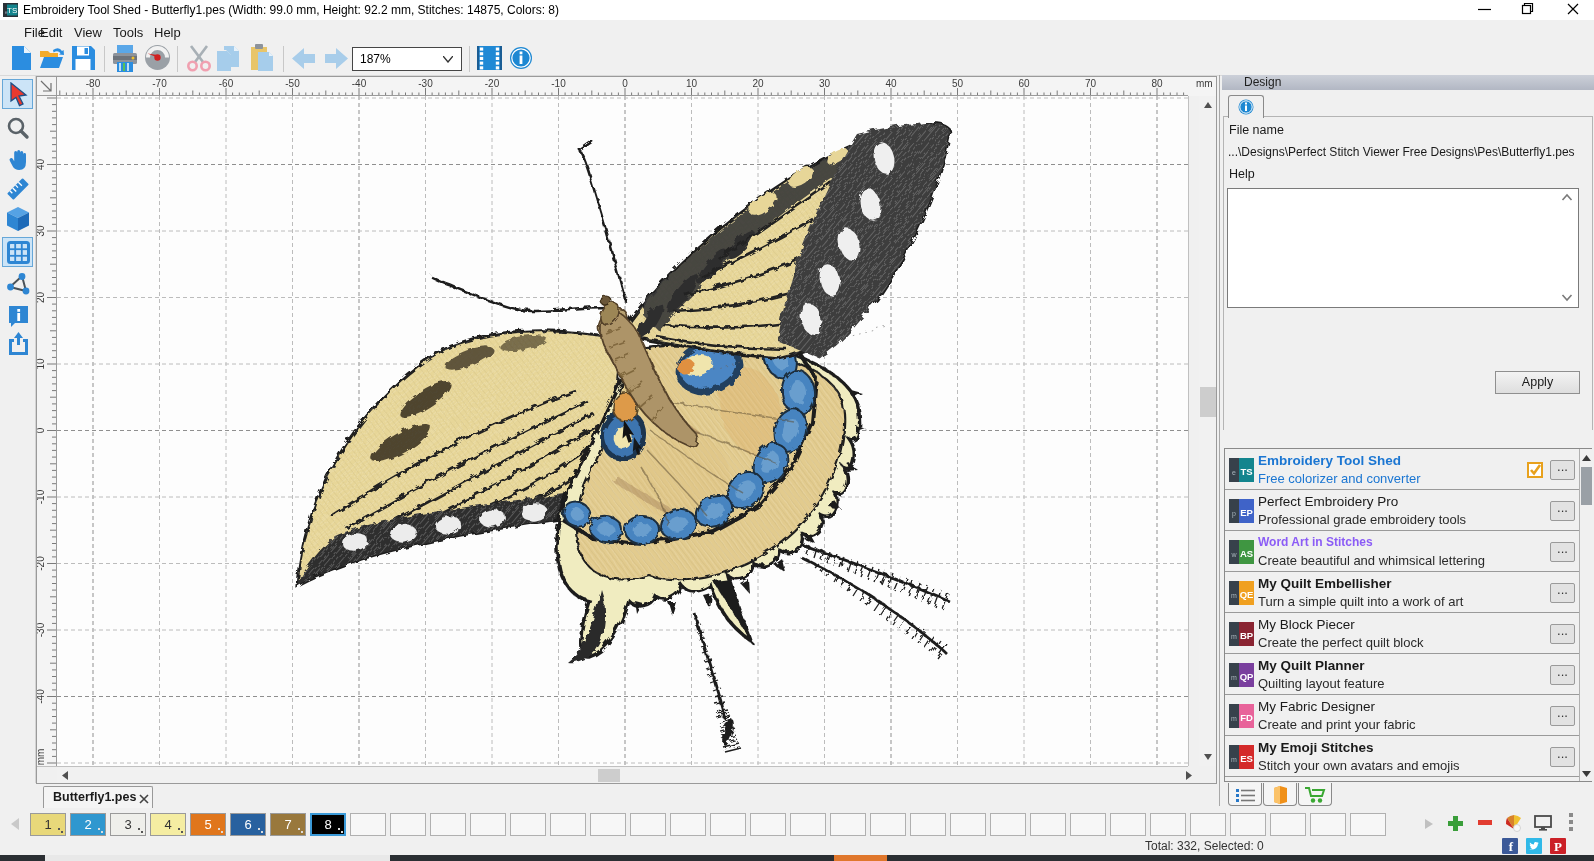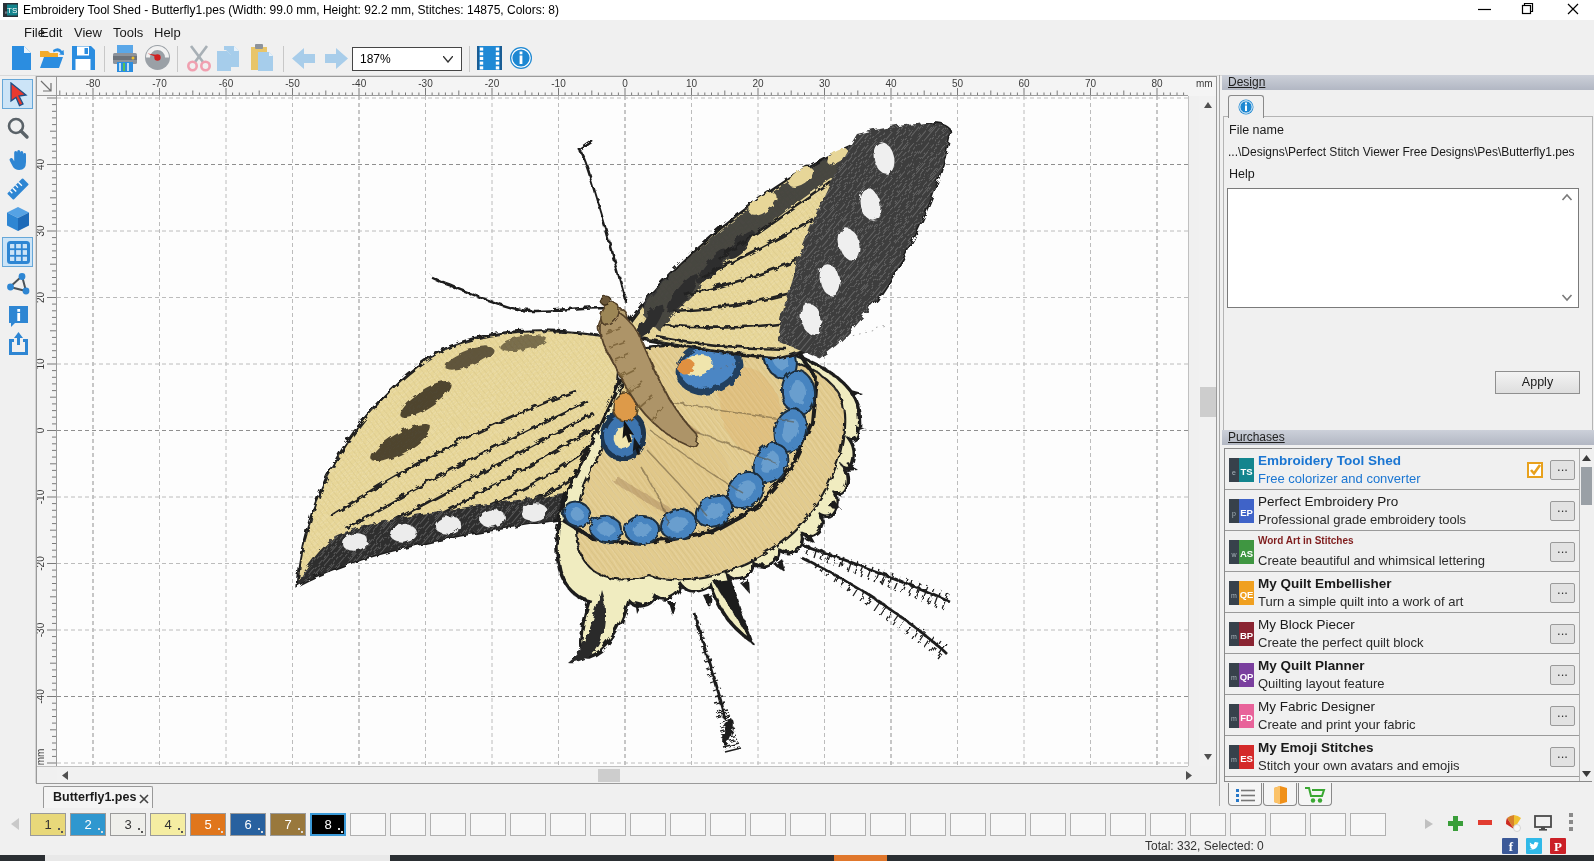--- a/index.html
+++ b/index.html
@@ -10,21 +10,21 @@
 #menubar{left:0;top:20px;width:1594px;height:22px;background:#f0f0f0;}
 .menuitem{position:absolute;top:25px;font-size:13px;color:#1a1a1a;}
 #toolbar{left:0;top:42px;width:1594px;height:34px;background:#f0f0f0;border-bottom:1px solid #d9d9d9;}
 .tsep{position:absolute;top:4px;width:1px;height:26px;background:#c8c8c8;}
 #zoombox{left:352px;top:5px;width:110px;height:24px;background:#fff;border:1px solid #464646;font-size:12px;color:#000;line-height:22px;padding-left:7px;}
 #lefttools{left:0;top:76px;width:36px;height:707px;background:#f0f0f0;border-right:1px solid #d4d4d4;}
 .ltbtn{position:absolute;left:2px;width:31px;height:30px;}
 .ltsel{background:#cce4f7;border:1px solid #66a7d8;}
 #rpanel{left:1222px;top:75px;width:372px;height:731px;background:#f0f0f0;}
 .phead{position:absolute;left:0;width:372px;height:15px;
-background:linear-gradient(#ccd0d9,#b2b7c3);font-size:12px;color:#1f1f1f;padding-left:6px;line-height:15px;text-decoration:underline;}
+background:linear-gradient(#ccd0d9,#b2b7c3);font-size:12px;color:#1f1f1f;padding-left:22px;line-height:15px;}
 #bottombar{left:0;top:806px;width:1594px;height:55px;background:#f0f0f0;}
 .pcell{position:absolute;top:813px;width:36px;height:23px;border:1px solid #9a9a9a;font-size:13px;text-align:center;line-height:21px;}
 .butt{background:linear-gradient(#f3f3f3,#dedede);border:1px solid #8f8f8f;}
 </style></head>
 <body>
 <div class="abs" id="titlebar"></div>
 <svg class="abs" style="left:3px;top:3px" width="17" height="15">
     <rect x="0" y="0" width="15" height="14" fill="#2a3137"></rect>
     <rect x="4" y="1.5" width="10.5" height="11" fill="#13858e"></rect>
     <text x="9.2" y="10" font-size="8" fill="#fff" text-anchor="middle" font-family="Liberation Sans">TS</text>
@@ -778,21 +778,20 @@
     </svg>
     <div class="abs" style="left:7px;top:48px;font-size:12.5px;color:#1a1a1a">File name</div>
     <div class="abs" style="left:6px;top:70px;font-size:12px;color:#1a1a1a">...\Designs\Perfect Stitch Viewer Free Designs\Pes\Butterfly1.pes</div>
     <div class="abs" style="left:7px;top:92px;font-size:12.5px;color:#1a1a1a">Help</div>
     <div class="abs" style="left:5px;top:113px;width:352px;height:120px;background:#fff;border:1px solid #7a7a7a"></div>
     <svg class="abs" style="left:338px;top:117px" width="14" height="112">
       <path d="M 2.5 8 L 7 3 L 11.5 8" fill="none" stroke="#7a7a7a" stroke-width="1.6"></path>
       <path d="M 2.5 103 L 7 108 L 11.5 103" fill="none" stroke="#7a7a7a" stroke-width="1.6"></path>
     </svg>
     <div class="abs butt" style="left:273px;top:296px;width:85px;height:23px;font-size:12.5px;color:#1a1a1a;text-align:center;line-height:21px">Apply</div>
-    <div class="phead" style="top:355px">Purchases</div>
   </div>
 <div class="abs" style="left:1224px;top:448px;width:368px;height:334px;border:1px solid #8a8a8a;background:#f0f0f0;overflow:hidden"></div>
 <div class="abs" style="left:1225px;top:489px;width:355px;height:1px;background:#9a9a9a"></div>
 <svg class="abs" style="left:1229px;top:458px" width="25" height="24">
     <rect width="10" height="24" fill="#37414b"></rect>
     <rect x="10" width="15" height="24" fill="#13858e"></rect>
     <text x="5" y="17" font-size="7" fill="#aab6bd" text-anchor="middle">e</text>
     <text x="17.5" y="16.5" font-size="9.5" fill="#fff" text-anchor="middle" font-weight="bold">TS</text>
   </svg>
 <div class="abs" style="left:1258px;top:453px;font-size:13.5px;font-weight:bold;color:#1b76d2">Embroidery Tool Shed</div>
@@ -812,21 +811,21 @@
 <div class="abs" style="left:1258px;top:494px;font-size:13.5px;font-weight:normal;color:#1a1a1a">Perfect Embroidery Pro</div>
 <div class="abs" style="left:1258px;top:512px;font-size:13px;color:#2a2a2a">Professional grade embroidery tools</div>
 <div class="abs" style="left:1550px;top:501px;width:25px;height:20px;background:#e2e2e2;border:1px solid #9a9a9a;border-radius:2px;text-align:center;line-height:12px;font-size:13px;color:#333">...</div>
 <div class="abs" style="left:1225px;top:571px;width:355px;height:1px;background:#9a9a9a"></div>
 <svg class="abs" style="left:1229px;top:540px" width="25" height="24">
     <rect width="10" height="24" fill="#37414b"></rect>
     <rect x="10" width="15" height="24" fill="#3f9641"></rect>
     <text x="5" y="17" font-size="7" fill="#aab6bd" text-anchor="middle">w</text>
     <text x="17.5" y="16.5" font-size="9.5" fill="#fff" text-anchor="middle" font-weight="bold">AS</text>
   </svg>
-<div class="abs" style="left:1258px;top:535px;font-size:10px;font-weight:bold;color:#7f1d1d">Word Art in Stitches</div>
+<div class="abs" style="left:1258px;top:535px;font-size:12px;font-weight:bold;color:#8b5cf6">Word Art in Stitches</div>
 <div class="abs" style="left:1258px;top:553px;font-size:13px;color:#2a2a2a">Create beautiful and whimsical lettering</div>
 <div class="abs" style="left:1550px;top:542px;width:25px;height:20px;background:#e2e2e2;border:1px solid #9a9a9a;border-radius:2px;text-align:center;line-height:12px;font-size:13px;color:#333">...</div>
 <div class="abs" style="left:1225px;top:612px;width:355px;height:1px;background:#9a9a9a"></div>
 <svg class="abs" style="left:1229px;top:581px" width="25" height="24">
     <rect width="10" height="24" fill="#37414b"></rect>
     <rect x="10" width="15" height="24" fill="#f0a020"></rect>
     <text x="5" y="17" font-size="7" fill="#aab6bd" text-anchor="middle">m</text>
     <text x="17.5" y="16.5" font-size="9.5" fill="#fff" text-anchor="middle" font-weight="bold">QE</text>
   </svg>
 <div class="abs" style="left:1258px;top:576px;font-size:13.5px;font-weight:bold;color:#1a1a1a">My Quilt Embellisher</div>

